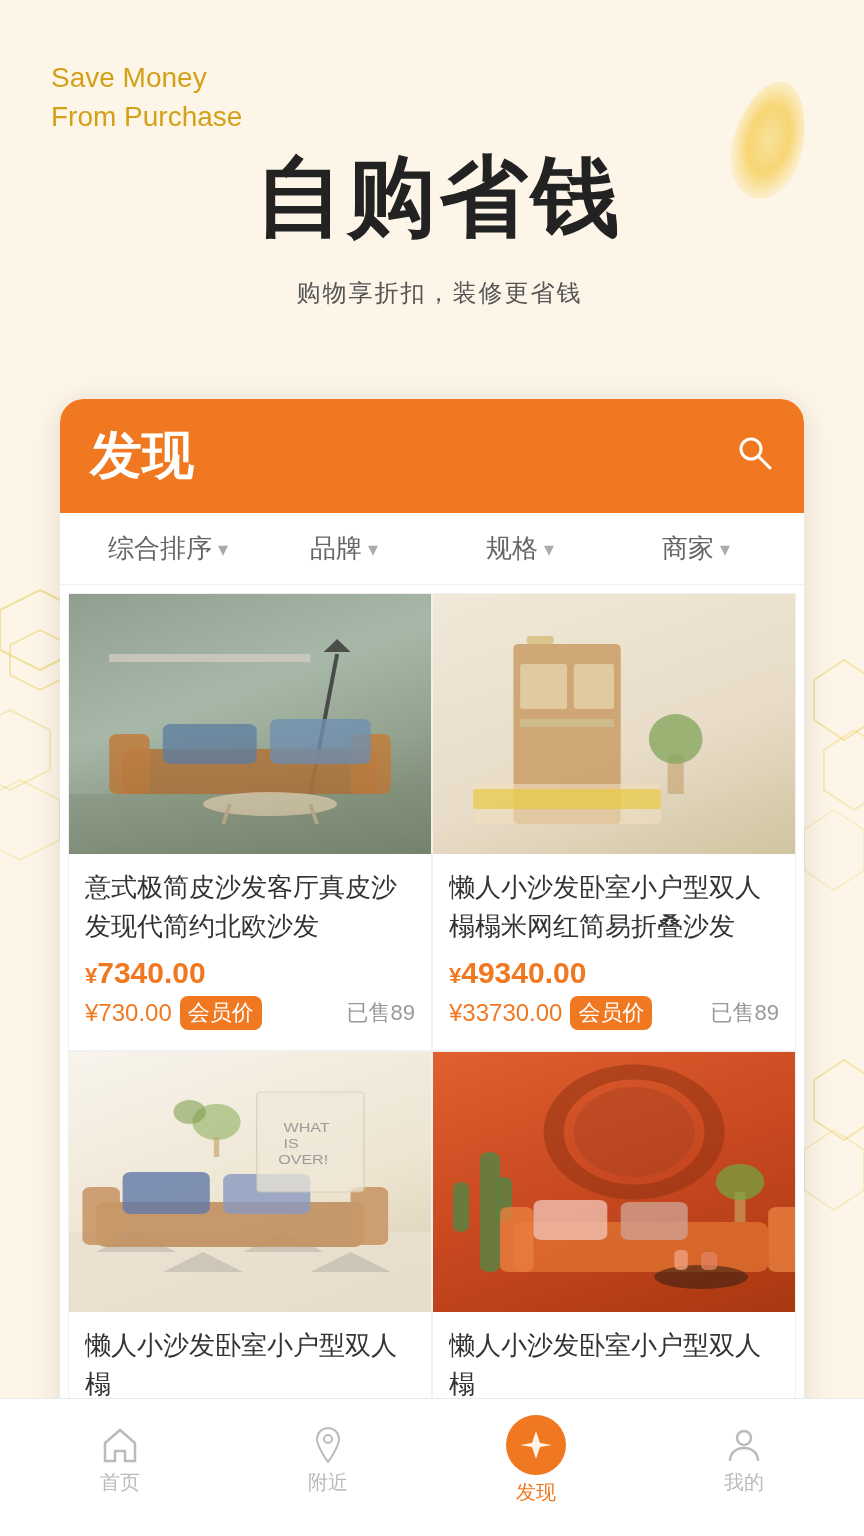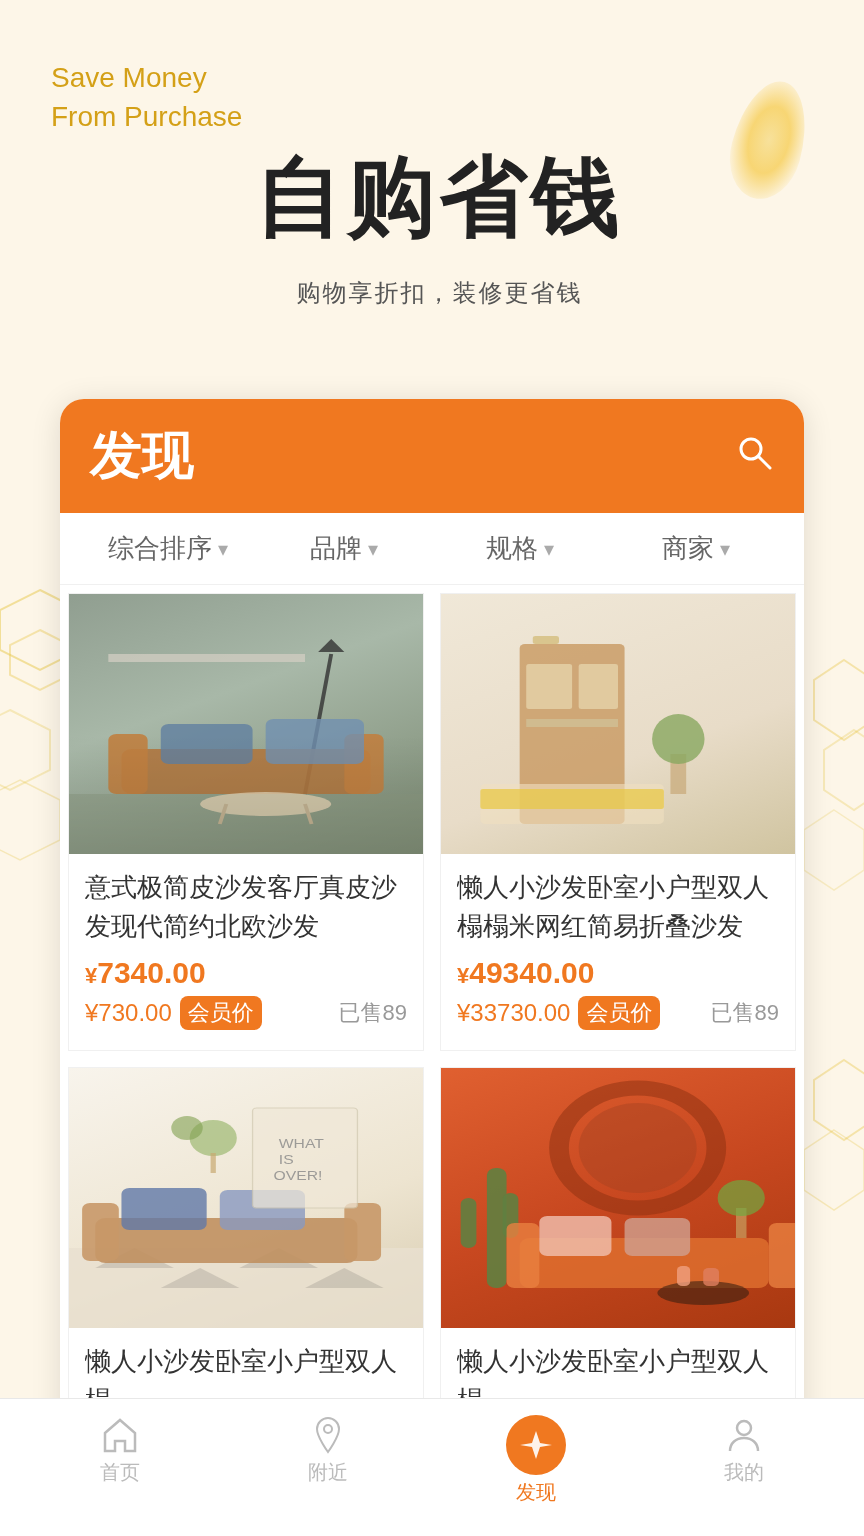--- a/index.html
+++ b/index.html
@@ -131,21 +131,21 @@
     }
     .filter-item .chevron {
       font-size: 20px;
       color: #aaa;
     }
 
     
     .product-grid {
       display: grid;
       grid-template-columns: 1fr 1fr;
-      gap: 16px;
+      gap: 0;
       padding: 8px;
     }
     .product-cell {
       border: 0.5px solid #f0f0f0;
       padding-bottom: 20px;
       cursor: pointer;
     }
 
     .product-info {
       padding: 14px 16px 0;
@@ -195,21 +195,21 @@
     
     .bottom-nav {
       position: fixed;
       bottom: 0;
       left: 50%;
       transform: translateX(-50%);
       width: 864px;
       background: #fff;
       border-top: 1px solid #e8e8e8;
       display: flex;
-      align-items: flex-start;
+      align-items: center;
       justify-content: space-around;
       padding: 16px 16px 30px;
       z-index: 100;
     }
     .nav-item {
       display: flex;
       flex-direction: column;
       align-items: center;
       gap: 4px;
       cursor: pointer;

